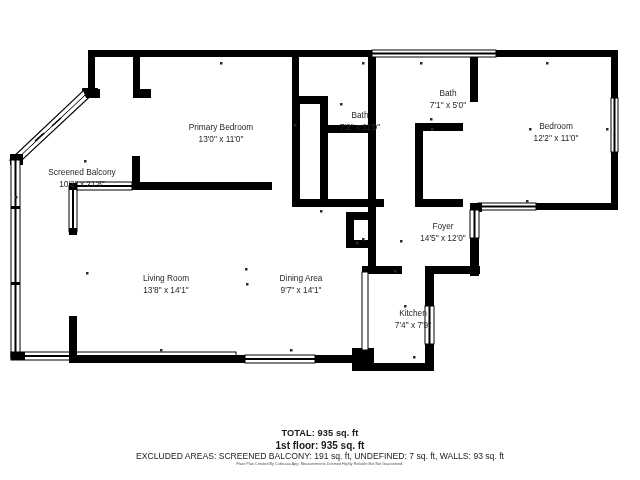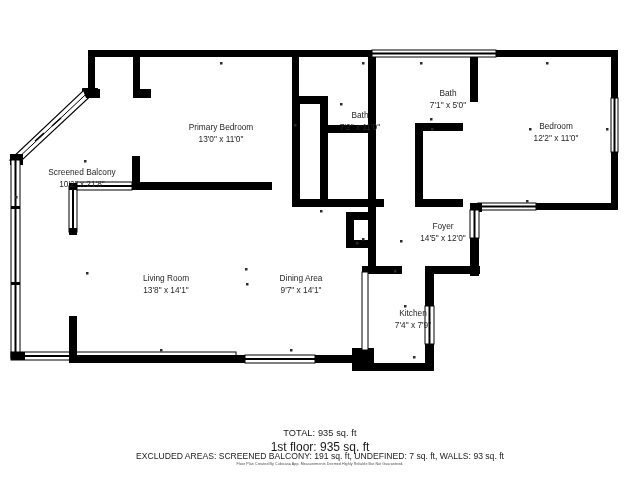--- a/index.html
+++ b/index.html
@@ -19,22 +19,22 @@
   }
   .rm-name{font-size:8.3px;}
   .rm-dim{font-size:8.3px;}
   .footer{
     position:absolute;
     left:0;right:0;
     text-align:center;
     font-family:"Liberation Sans", sans-serif;
     color:#1a1a1a;
   }
-  .f-total{top:428px;font-size:9.2px;font-weight:normal;letter-spacing:0.1px;}
-  .f-floor{top:440px;font-size:12px;}
+  .f-total{top:428px;font-size:9.2px;font-weight:bold;letter-spacing:0.1px;}
+  .f-floor{top:440px;font-size:10px;font-weight:bold;}
   .f-excl{top:451px;font-size:8.6px;}
   .f-fine{top:462px;font-size:3.6px;color:#4a4a4a;letter-spacing:0.1px;}
 </style>
 </head>
 <body>
 
 <div id="plan-root">
 <svg width="640" height="480" viewBox="0 0 640 480" xmlns="http://www.w3.org/2000/svg">
 
   <g fill="#000000">

